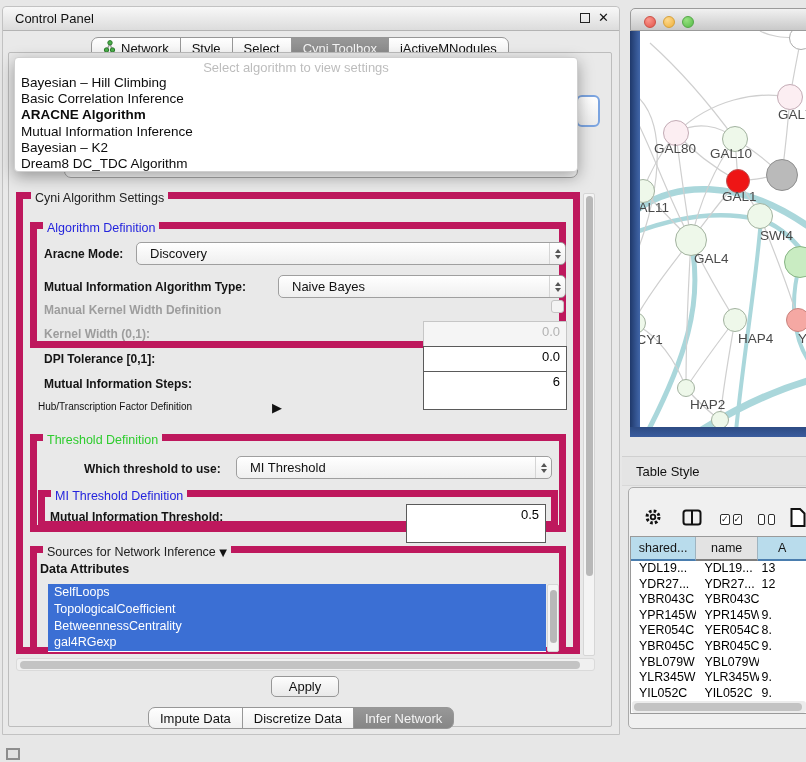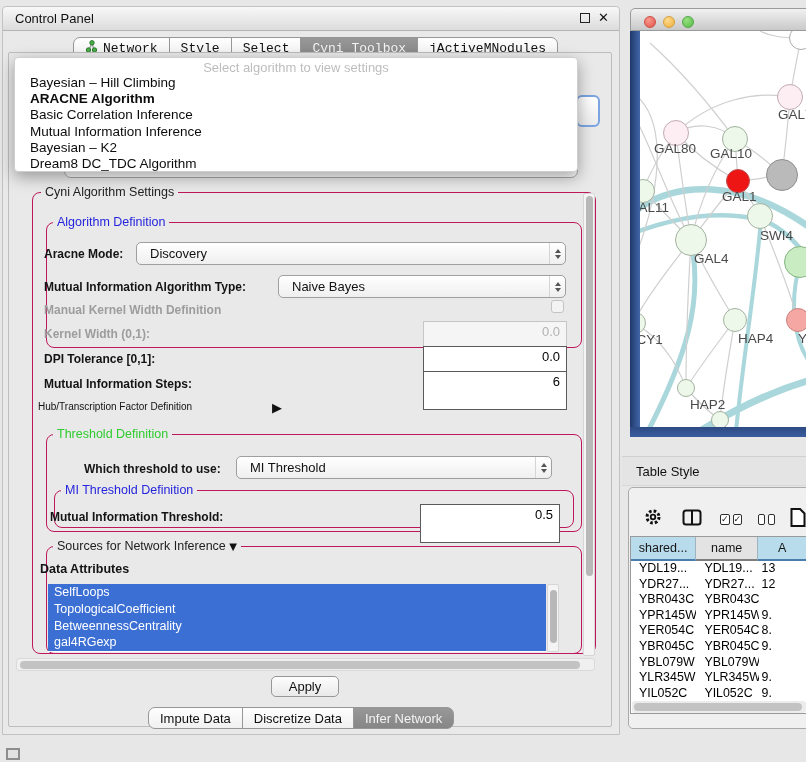--- a/index.html
+++ b/index.html
@@ -36,25 +36,25 @@
               border:1px solid #a8a8a8; border-radius:7px; background:#fbfbfb;
               color:#b4b4b4; font-size:13px; line-height:26px; padding-left:14px; }
   .bg-combo-right { position:absolute; left:576px; top:95px; width:24px; height:32px; z-index:5;
               border:2px solid #7ba4e0; border-radius:6px; background:linear-gradient(#fff,#ececec); }
 
   
   .popup { position:absolute; left:14px; top:57px; width:564px; height:115px; z-index:50;
            background:#fff; border:1px solid #cfcfcf; border-radius:4px;
            box-shadow:0 5px 16px rgba(0,0,0,0.35); overflow:hidden; }
   .popup-ph { text-align:center; color:#bdbdbd; font-size:13px; height:15px; margin-top:2px; }
-  .popup-item { font-size:13.5px; color:#0c0c0c; padding-left:15px; height:16.2px; line-height:16.2px; }
+  .popup-item { font-size:13.5px; color:#0c0c0c; padding-left:6px; height:16.2px; line-height:16.2px; }
   .popup-item.bold { font-weight:bold; }
 
   
-  .group { position:absolute; border:1px solid #be185d; border-radius:8px;margin-left:16px; }
+  .group { position:absolute; border:7px solid #be185d; border-radius:0; }
   .legend { position:absolute; top:-8px; background:#e9e9e9; padding:0 4px; font-size:12.5px;
             color:#222; white-space:nowrap; }
   .legend.blue { color:#2424dd; }
   .legend.green { color:#2ecc2e; }
 
   .lbl { position:absolute; font-size:12px; font-weight:bold; color:#141414; white-space:nowrap; }
   .lbl.dis { color:#9d9d9d; }
 
   .combo { position:absolute; height:23px; border:1px solid #9f9f9f; border-radius:5px;
            background:linear-gradient(#ffffff,#efefef); display:flex; align-items:center;
@@ -149,21 +149,21 @@
 
   <div class="cp-win">
     <div class="cp-titlebar">
       <span class="cp-title">Control Panel</span>
       <span class="win-btns">
         <span class="float-ico"></span>
         <span class="close-ico">✕</span>
       </span>
     </div>
 
-    <div class="seg" style="left:70px; top:30px;font-family:Liberation Mono, monospace;">
+    <div class="seg" style="left:88px; top:30px;">
       <div>
         <span>
           <svg width="13" height="13" viewBox="0 0 13 13">
             <line x1="4" y1="10" x2="7" y2="3" stroke="#9a9a9a" stroke-width="1.3"></line>
             <line x1="9" y1="10" x2="7" y2="3" stroke="#9a9a9a" stroke-width="1.3"></line>
             <circle cx="3.5" cy="10" r="2.2" fill="#4aae4a" stroke="#2d7a2d"></circle>
             <circle cx="9.5" cy="10" r="2.2" fill="#4aae4a" stroke="#2d7a2d"></circle>
             <circle cx="7" cy="2.8" r="2.2" fill="#4aae4a" stroke="#2d7a2d"></circle>
           </svg>
         </span>
@@ -185,22 +185,22 @@
   </div>
 
   <div class="cp-content"></div>
 
   <div class="bg-combo-right"></div>
   <div class="bg-combo">gal-filtered sif default node</div>
 
   <div class="popup">
     <div class="popup-ph">Select algorithm to view settings</div>
     <div class="popup-item">Bayesian – Hill Climbing</div>
+    <div class="popup-item">Basic Correlation Inference</div>
     <div class="popup-item bold">ARACNE Algorithm</div>
-    <div class="popup-item">Basic Correlation Inference</div>
     <div class="popup-item">Mutual Information Inference</div>
     <div class="popup-item">Bayesian – K2</div>
     <div class="popup-item">Dream8 DC_TDC Algorithm</div>
   </div>
 
   <div class="group" style="left:16px; top:192px; width:564px; height:462px;">
     <span class="legend" style="left:8px;">Cyni Algorithm Settings</span>
   </div>
 
   <div class="group" style="left:30px; top:222px; width:536px; height:126px;">
@@ -242,21 +242,21 @@
     <span>MI Threshold</span>
     <span class="spin">
         <span class="tri-up"></span>
         <span class="tri-dn"></span>
       </span>
   </div>
   <div class="group" style="left:38px; top:490px; width:520px; height:38px;">
     <span class="legend blue" style="left:6px;">MI Threshold Definition</span>
   </div>
   <span class="lbl" style="left:50px; top:510px;">Mutual Information Threshold:</span>
-  <div class="field" style="left:420px; top:504px; width:140px;">0.5</div>
+  <div class="field" style="left:406px; top:504px; width:140px;">0.5</div>
 
   <div class="group" style="left:30px; top:546px; width:536px; height:108px;">
     <span class="legend" style="left:6px;">
       <span>Sources for Network Inference</span>
       <span class="arrow-glyph" style="font-size:10px;">▼</span>
     </span>
   </div>
   <span class="lbl" style="left:40px; top:562px; font-size:12.5px;">Data Attributes</span>
   <div class="attr-list">
     <div class="attr-item">SelfLoops</div>

